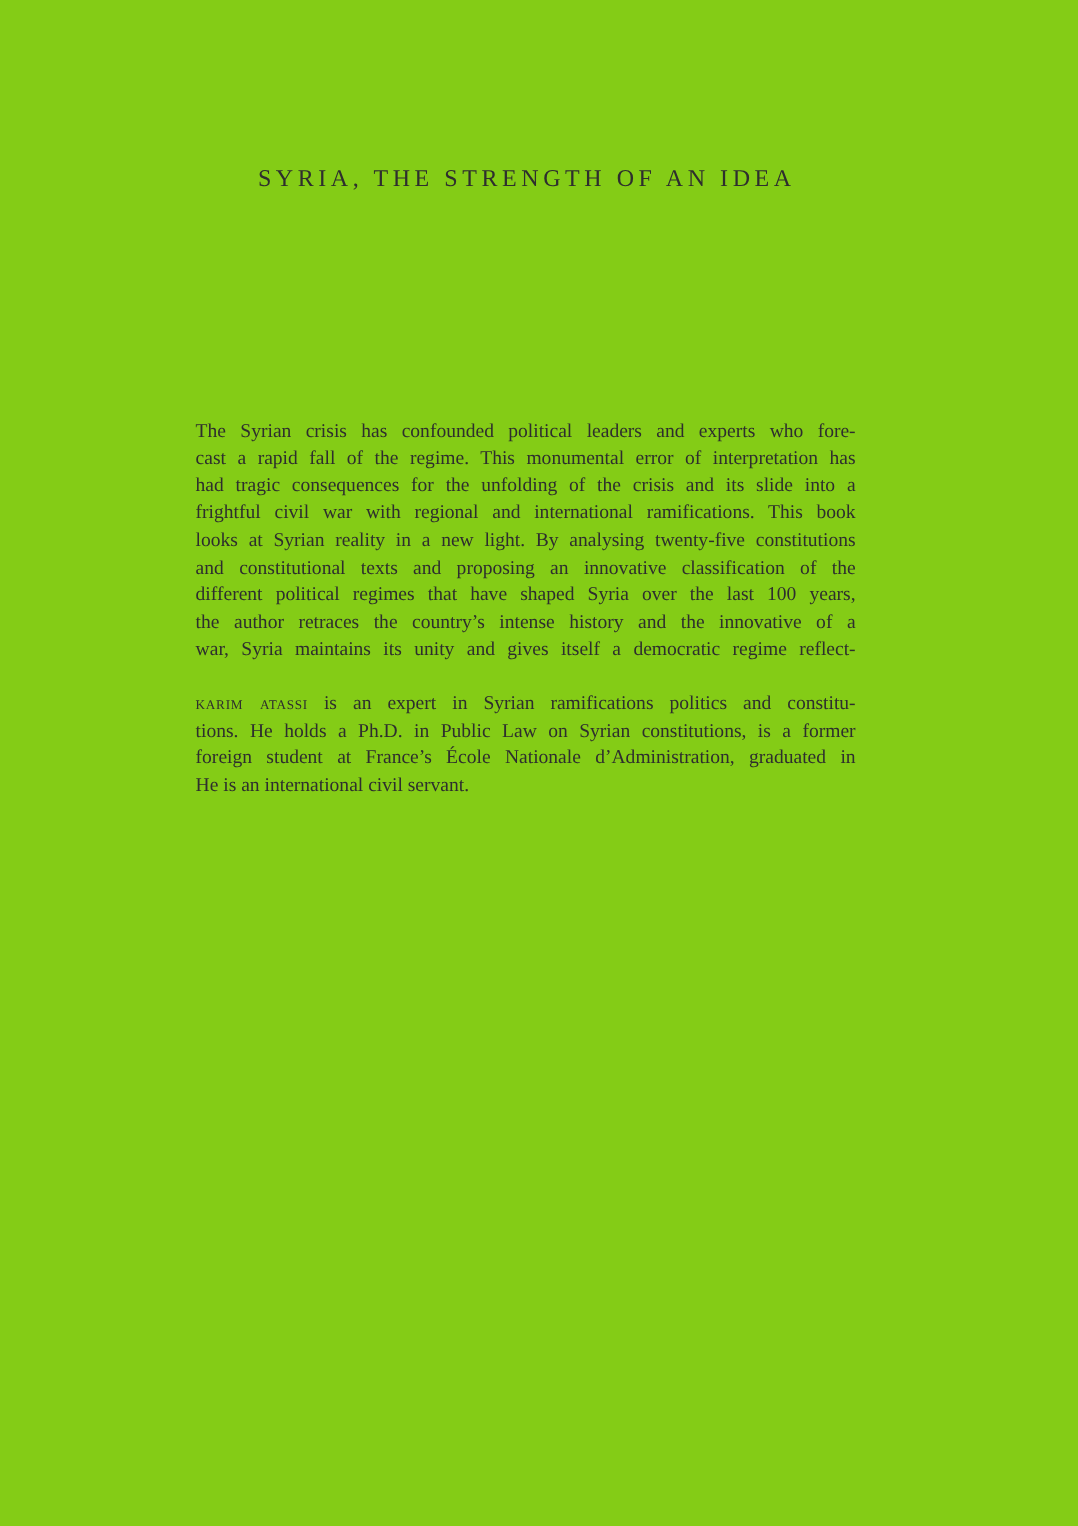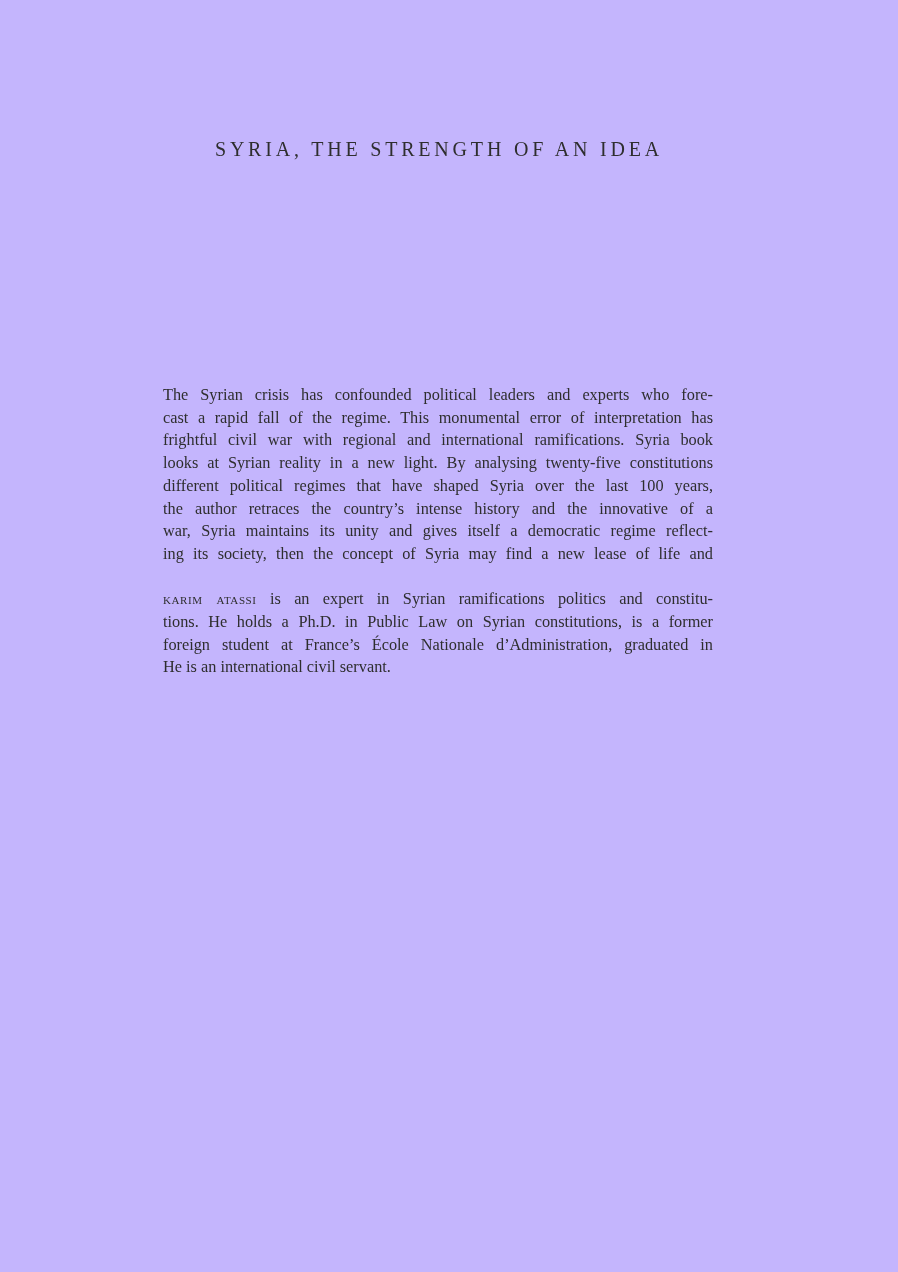--- a/index.html
+++ b/index.html
@@ -4,21 +4,21 @@
 <style>
   html, body {
     margin: 0;
     padding: 0;
     background: #ffffff;
   }
   .page {
     position: relative;
     width: 898px;
     height: 1272px;
-    background: #c4b5fd;
+    background: #84cc16;
     font-family: "Liberation Serif", "DejaVu Serif", serif;
     color: #2e2e2e;
     overflow: hidden;
   }
   .title {
     position: absolute;
     top: 136px;
     left: 109px;
     width: 660px;
     margin: 0;
@@ -30,21 +30,20 @@
     color: #2e2e2e;
   }
   .body-text {
     position: absolute;
     top: 348px;
     left: 163px;
     width: 550px;
     font-size: 16.3px;
     line-height: 22.7px;
     color: #2e2e2e;
-    margin-top: 36px;
   }
   .para { margin: 0; padding: 0; }
   .para-author { margin-top: 22.7px; }
   .line {
     text-align: justify;
     text-align-last: justify;
     white-space: normal;
   }
   .line.line-last {
     text-align-last: left;
@@ -60,26 +59,27 @@
 
 <div class="page">
 
   <h1 class="title">SYRIA, THE STRENGTH OF AN IDEA</h1>
 
   <section class="body-text">
 
     <div class="para">
         <div class="line">The Syrian crisis has confounded political leaders and experts who fore-</div>
         <div class="line">cast a rapid fall of the regime. This monumental error of interpretation has</div>
-        <div class="line">frightful civil war with regional and international ramifications. Syria book</div>
+        <div class="line">had tragic consequences for the unfolding of the crisis and its slide into a</div>
+        <div class="line">frightful civil war with regional and international ramifications. This book</div>
         <div class="line">looks at Syrian reality in a new light. By analysing twenty-five constitutions</div>
+        <div class="line">and constitutional texts and proposing an innovative classification of the</div>
         <div class="line">different political regimes that have shaped Syria over the last 100 years,</div>
         <div class="line">the author retraces the country’s intense history and the innovative of a</div>
         <div class="line">war, Syria maintains its unity and gives itself a democratic regime reflect-</div>
-        <div class="line">ing its society, then the concept of Syria may find a new lease of life and</div>
       </div>
 
     <div class="para para-author">
       <div class="line"><span class="smallcaps">karim atassi</span><span> is an expert in Syrian ramifications politics and constitu-</span></div>
       <div>
           <div class="line">tions. He holds a Ph.D. in Public Law on Syrian constitutions, is a former</div>
           <div class="line">foreign student at France’s École Nationale d’Administration, graduated in</div>
           <div class="line line-last">He is an international civil servant.</div>
         </div>
     </div>

